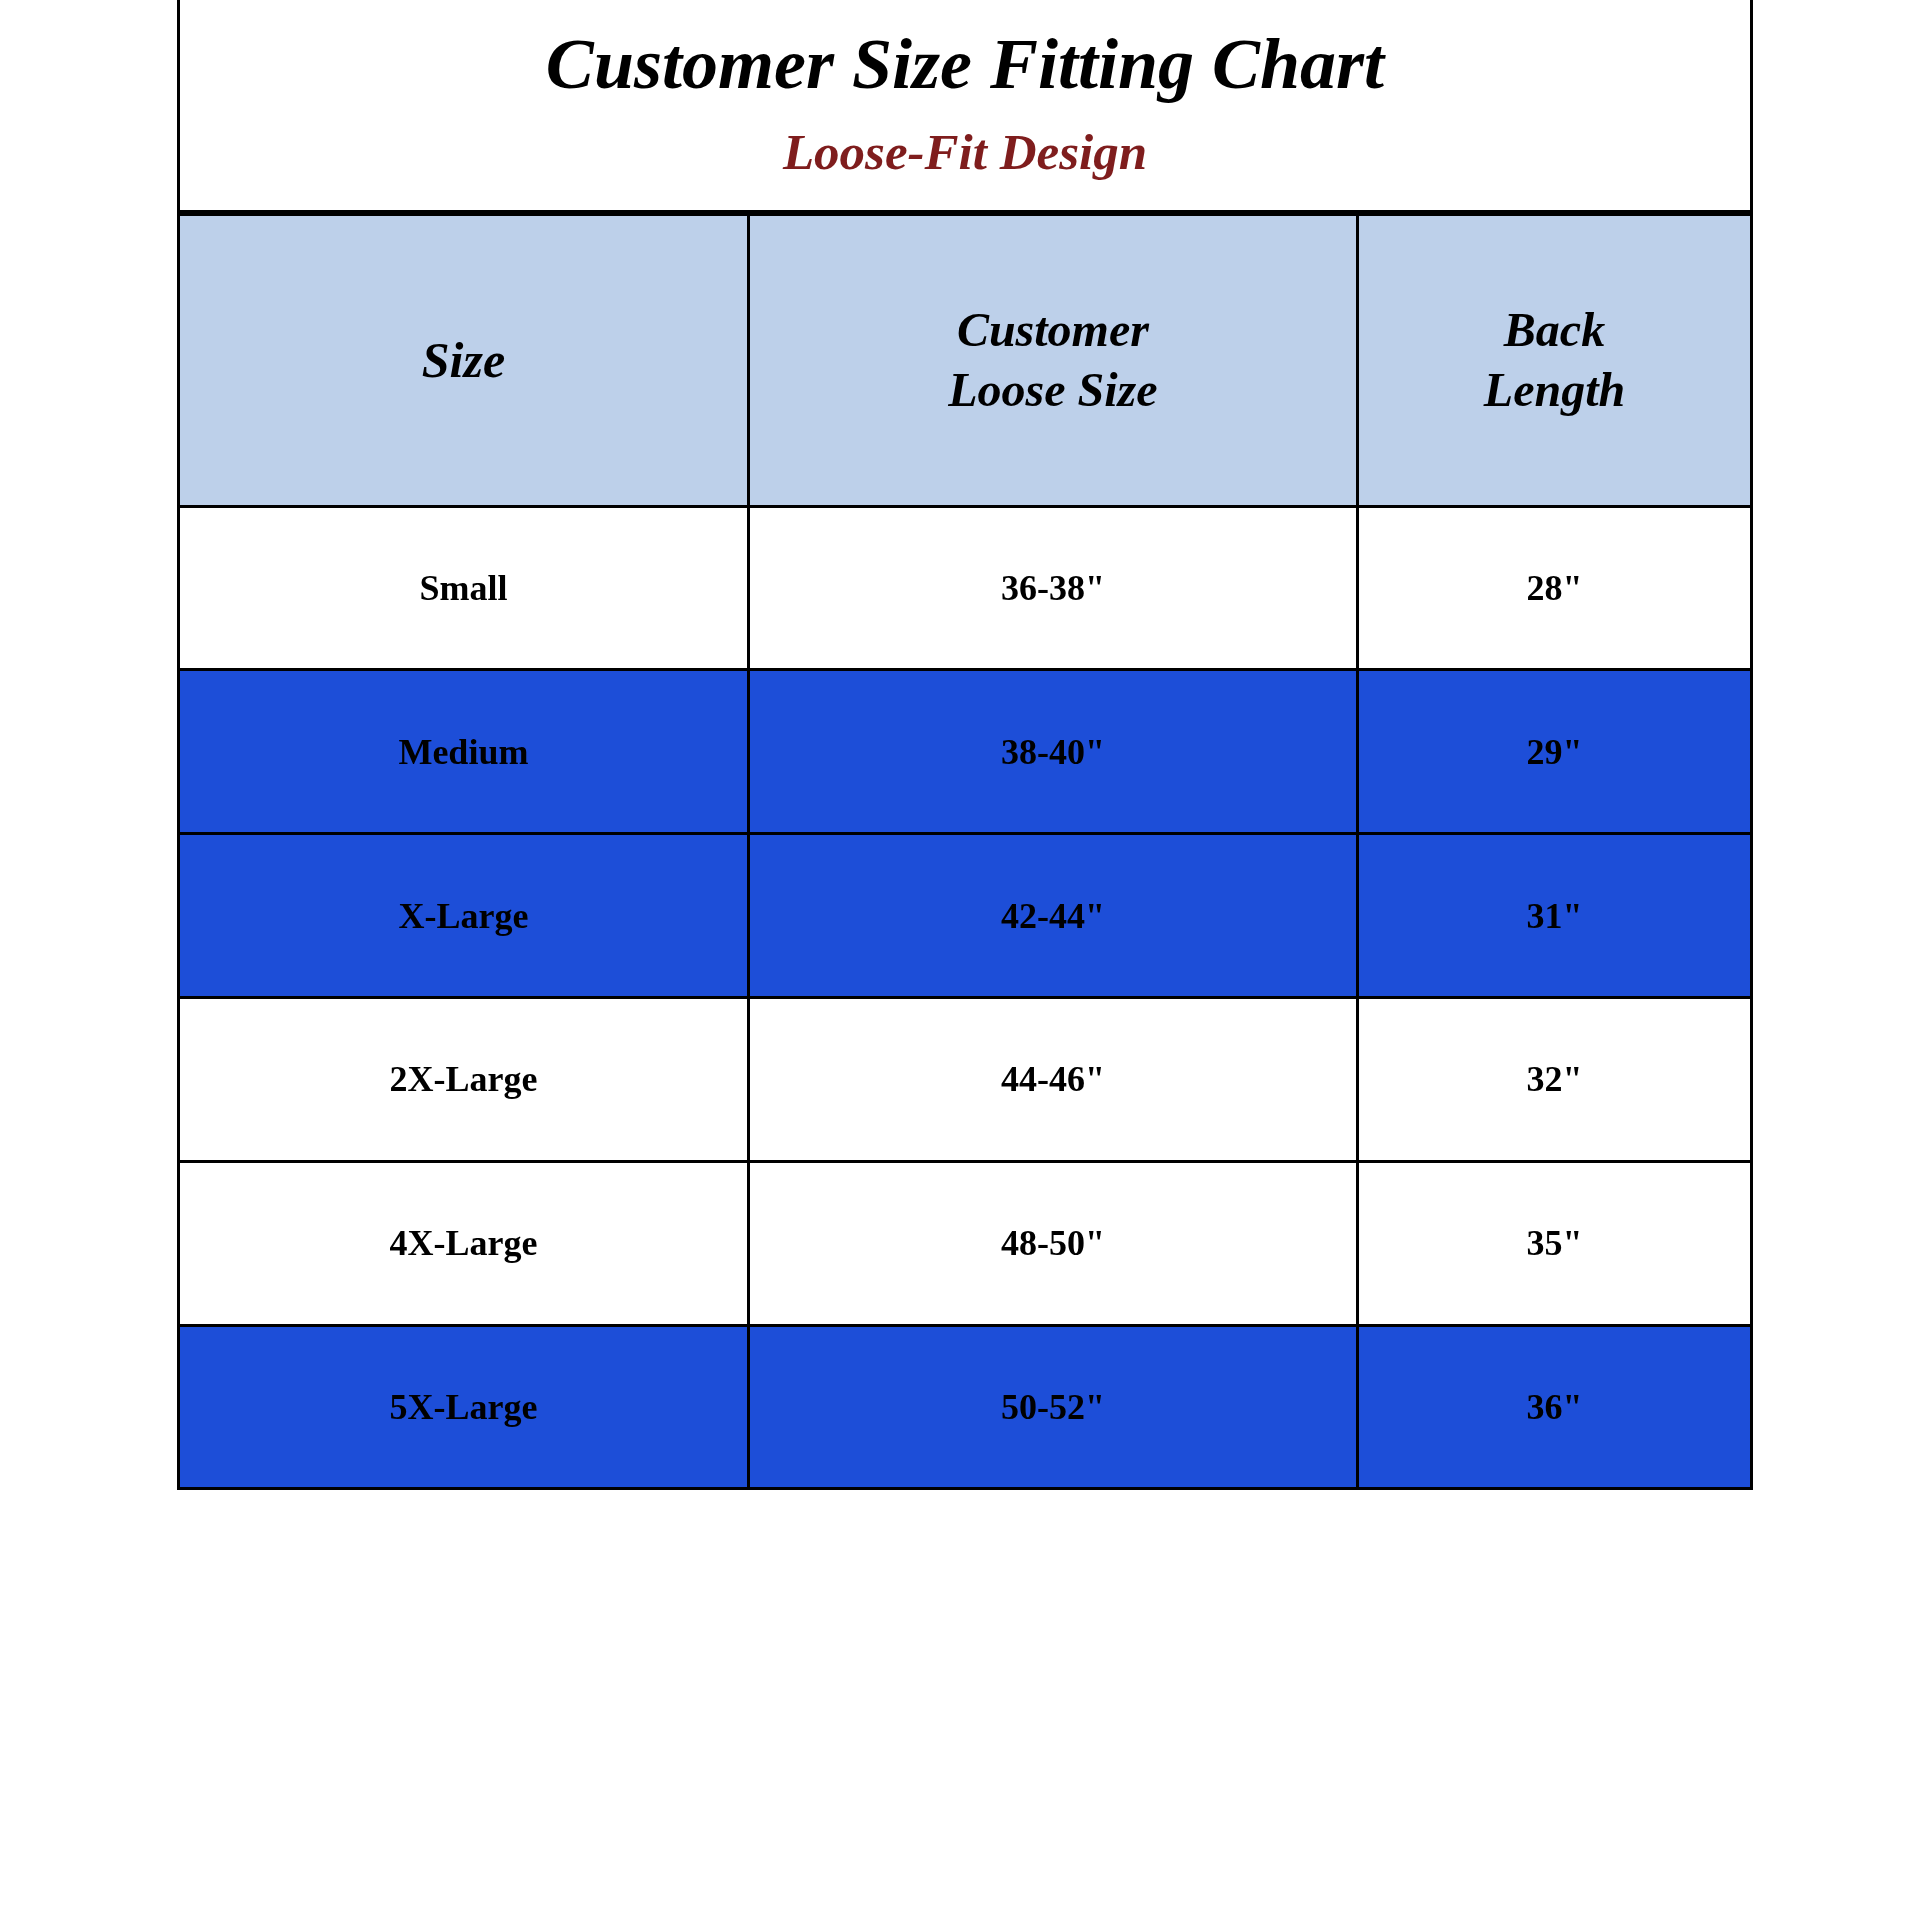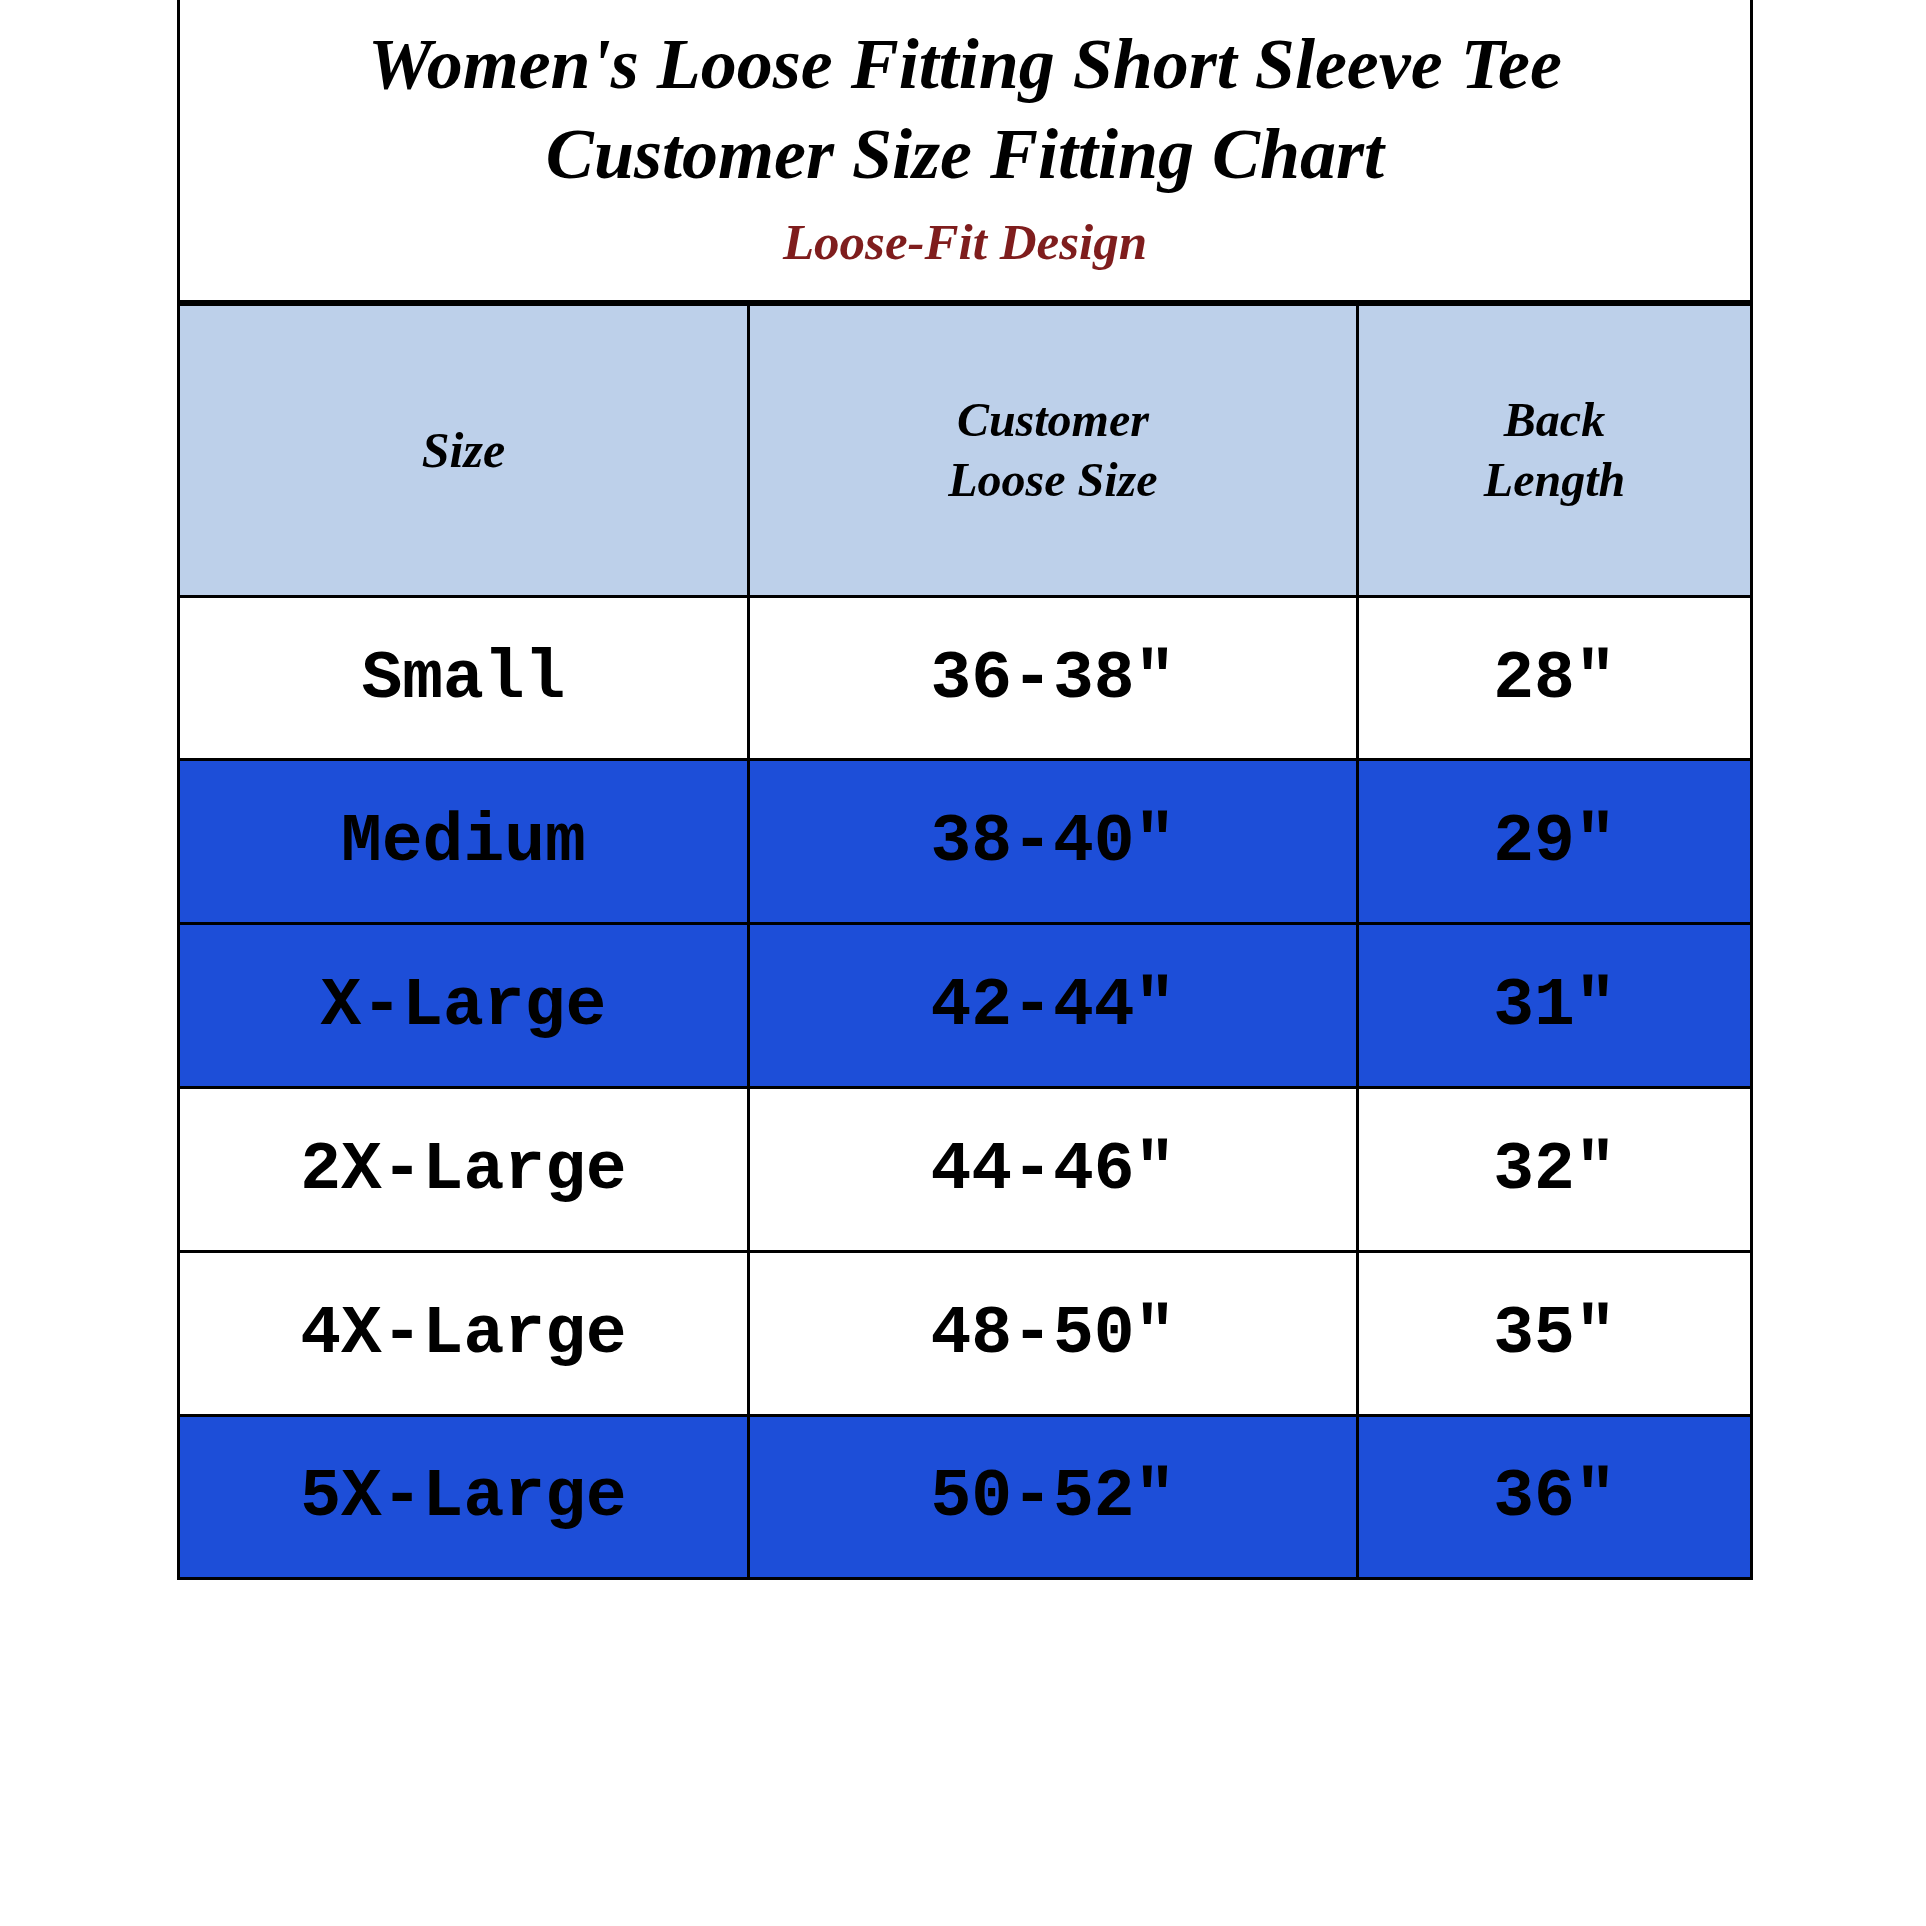--- a/index.html
+++ b/index.html
@@ -85,45 +85,43 @@
     line-height: 1.25;
     height: 276px;
     padding: 6.4px 7.7px;
   }
 
   table.size-table thead th.size-head {
     font-size: 50px;
   }
 
   table.size-table tbody td {
-    font-size: 68px;
+    font-size: 36px;
     height: 153px;
     padding: 3.9px 7.7px;
     background: #ffffff;
-    font-family: Liberation Mono, monospace;
   }
 
   table.size-table tbody tr.alt td {
     background: #1d4ed8;
   }
 
   
   table.size-table tr > *:first-child { border-left: none; }
   table.size-table tr > *:last-child { border-right: none; }
   table.size-table tbody tr:last-child td { border-bottom: none; }
 </style>
 </head>
 <body>
 
 <div id="page">
   <div class="chart-wrap">
 
     <div class="title-block">
 
-      <div class="title-line">Women's Loose Fitting Short Sleeve Tee</div>
       <div class="title-line">Customer Size Fitting Chart</div>
       <div class="subtitle-line">Loose-Fit Design</div>
     </div>
 
     <table class="size-table">
       <colgroup>
         <col class="c1">
         <col class="c2">
         <col class="c3">
       </colgroup>

